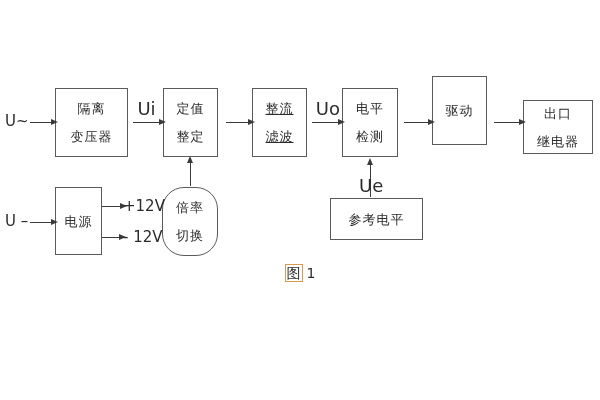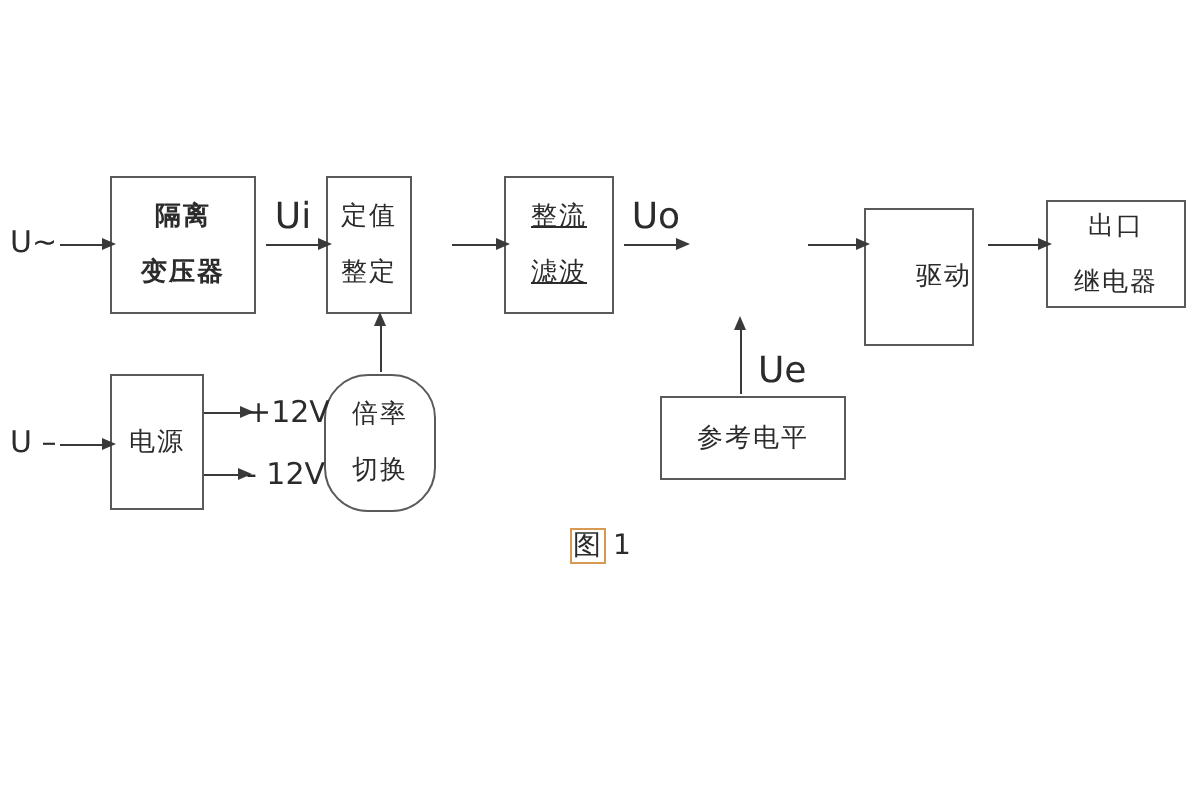--- a/index.html
+++ b/index.html
@@ -15,25 +15,25 @@
   .box{
     position:absolute;
     border:1px solid #5a5a5a;
     background:#ffffff;
     display:flex;flex-direction:column;
     align-items:center;justify-content:center;
     gap:15px;
     font-size:13px;line-height:1;letter-spacing:1px;
     box-sizing:border-box;
   }
-  #b1{left:55px;top:88px;width:73px;height:69px;font-weight:bold;}
-  #b2{left:163px;top:88px;width:43px;height:69px;}
+  #b1{left:55px;top:88px;width:73px;height:69px;}
+  #b2{left:163px;top:88px;width:55px;height:69px;}
   #b3{left:252px;top:88px;width:55px;height:69px;text-decoration:underline;}
   #b4{left:342px;top:88px;width:56px;height:69px;}
-  #b5{left:432px;top:104px;width:55px;height:69px;align-items:flex-end;}
+  #b5{left:432px;top:76px;width:55px;height:69px;}
   #b6{left:523px;top:88px;width:70px;height:54px;margin-top:12px;}
   #b7{left:55px;top:187px;width:47px;height:68px;}
   #b8{left:162px;top:187px;width:56px;height:69px;border-radius:22px;}
   #b9{left:330px;top:198px;width:93px;height:42px;}
 
   
   .ar{position:absolute;height:1px;background:#3a3a3a;}
   .ar::after{
     content:"";position:absolute;right:-6px;top:-3px;
     border-left:7px solid #3a3a3a;
@@ -60,21 +60,21 @@
   #v-ratio{left:190px;top:162px;height:24px;}
   #v-ref{left:370px;top:164px;height:33px;}
 
   
   .lbl{position:absolute;font-size:15px;line-height:1;white-space:nowrap;}
   .sig{position:absolute;font-size:18px;line-height:1;white-space:nowrap;}
   #l-ac{left:5px;top:114px;}
   #l-dc{left:5px;top:214px;}
   #l-ui{left:133px;top:100px;width:27px;text-align:center;}
   #l-uo{left:310px;top:100px;width:30px;text-align:right;}
-  #l-ue{left:379px;top:177px;}
+  #l-ue{left:359px;top:177px;}
   #l-p12{left:123px;top:199px;}
   #l-m12{left:123px;top:230px;}
 
   
   .caption{
     position:absolute;left:0;top:264px;width:600px;
     display:flex;justify-content:center;align-items:center;gap:4px;
     font-size:14px;line-height:1;
   }
   .caption .fig{
@@ -95,20 +95,24 @@
     <span>隔离</span>
     <span>变压器</span>
   </div>
   <div class="box" id="b2">
     <span>定值</span>
     <span>整定</span>
   </div>
   <div class="box" id="b3">
     <span>整流</span>
     <span>滤波</span>
+  </div>
+  <div class="box" id="b4">
+    <span>电平</span>
+    <span>检测</span>
   </div>
   <div class="box" id="b5">
     <span>驱动</span>
   </div>
   <div class="box" id="b6">
     <span>出口</span>
     <span>继电器</span>
   </div>
 
   <div class="box" id="b7">

